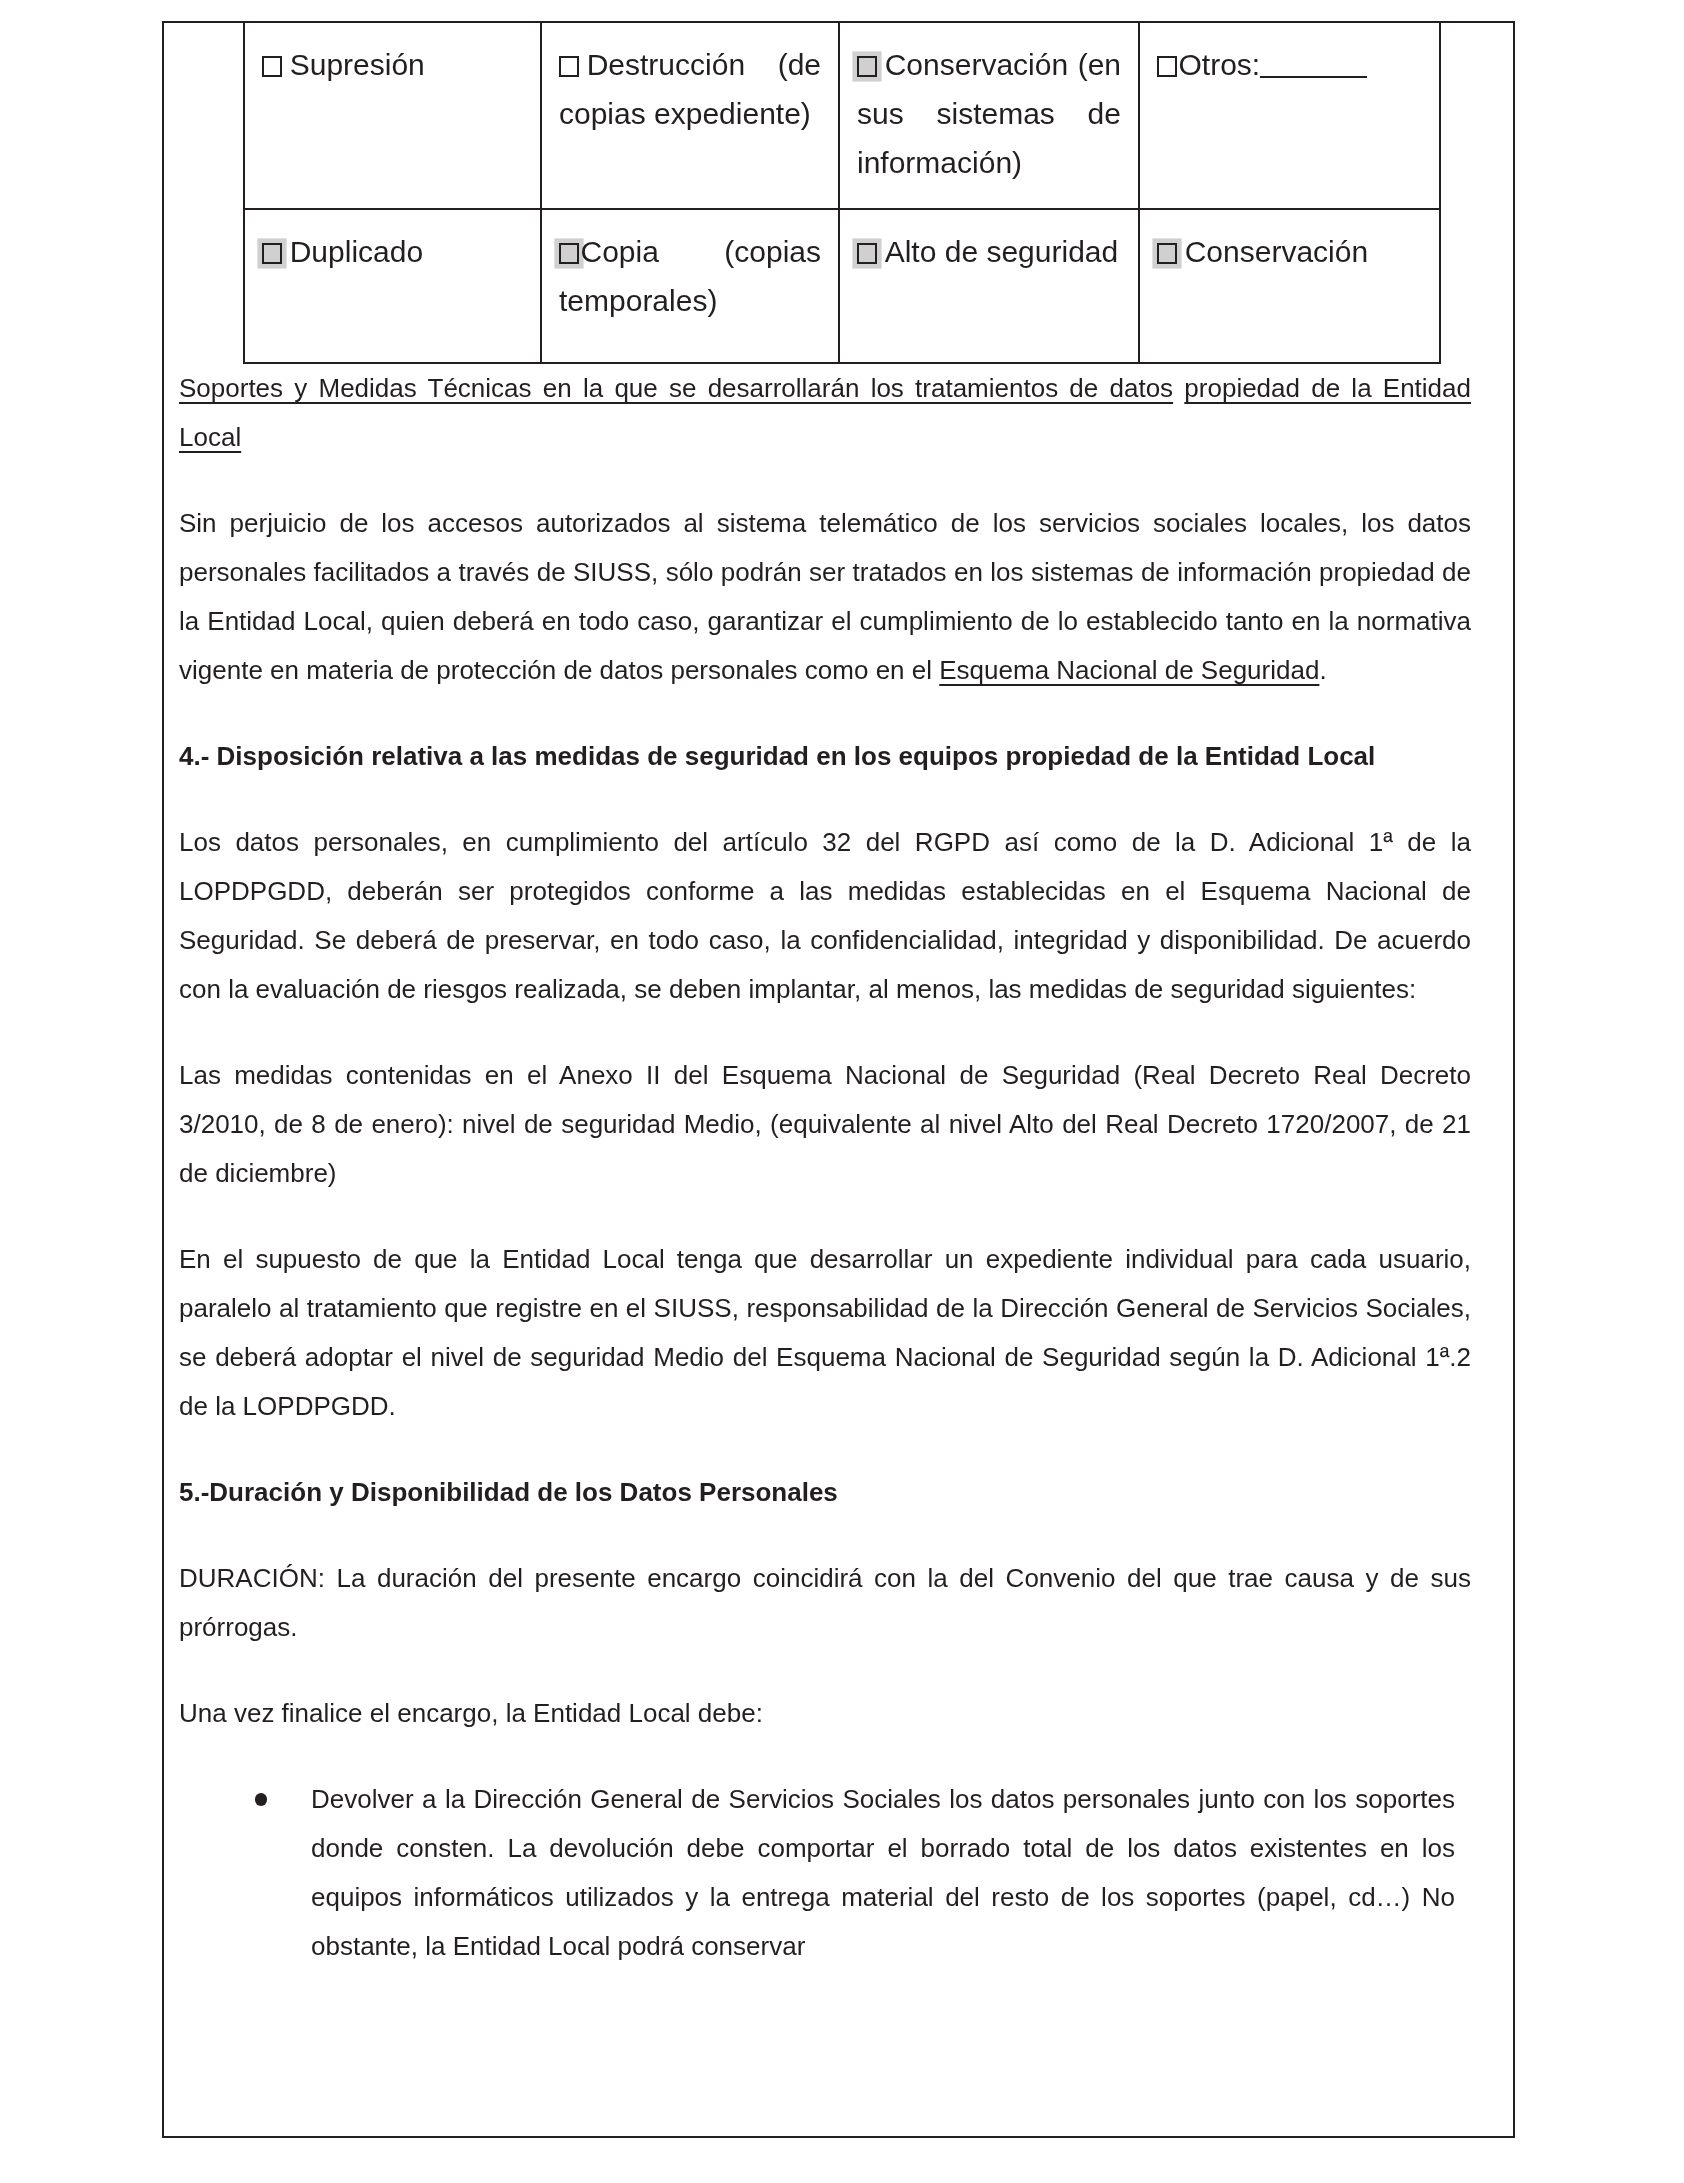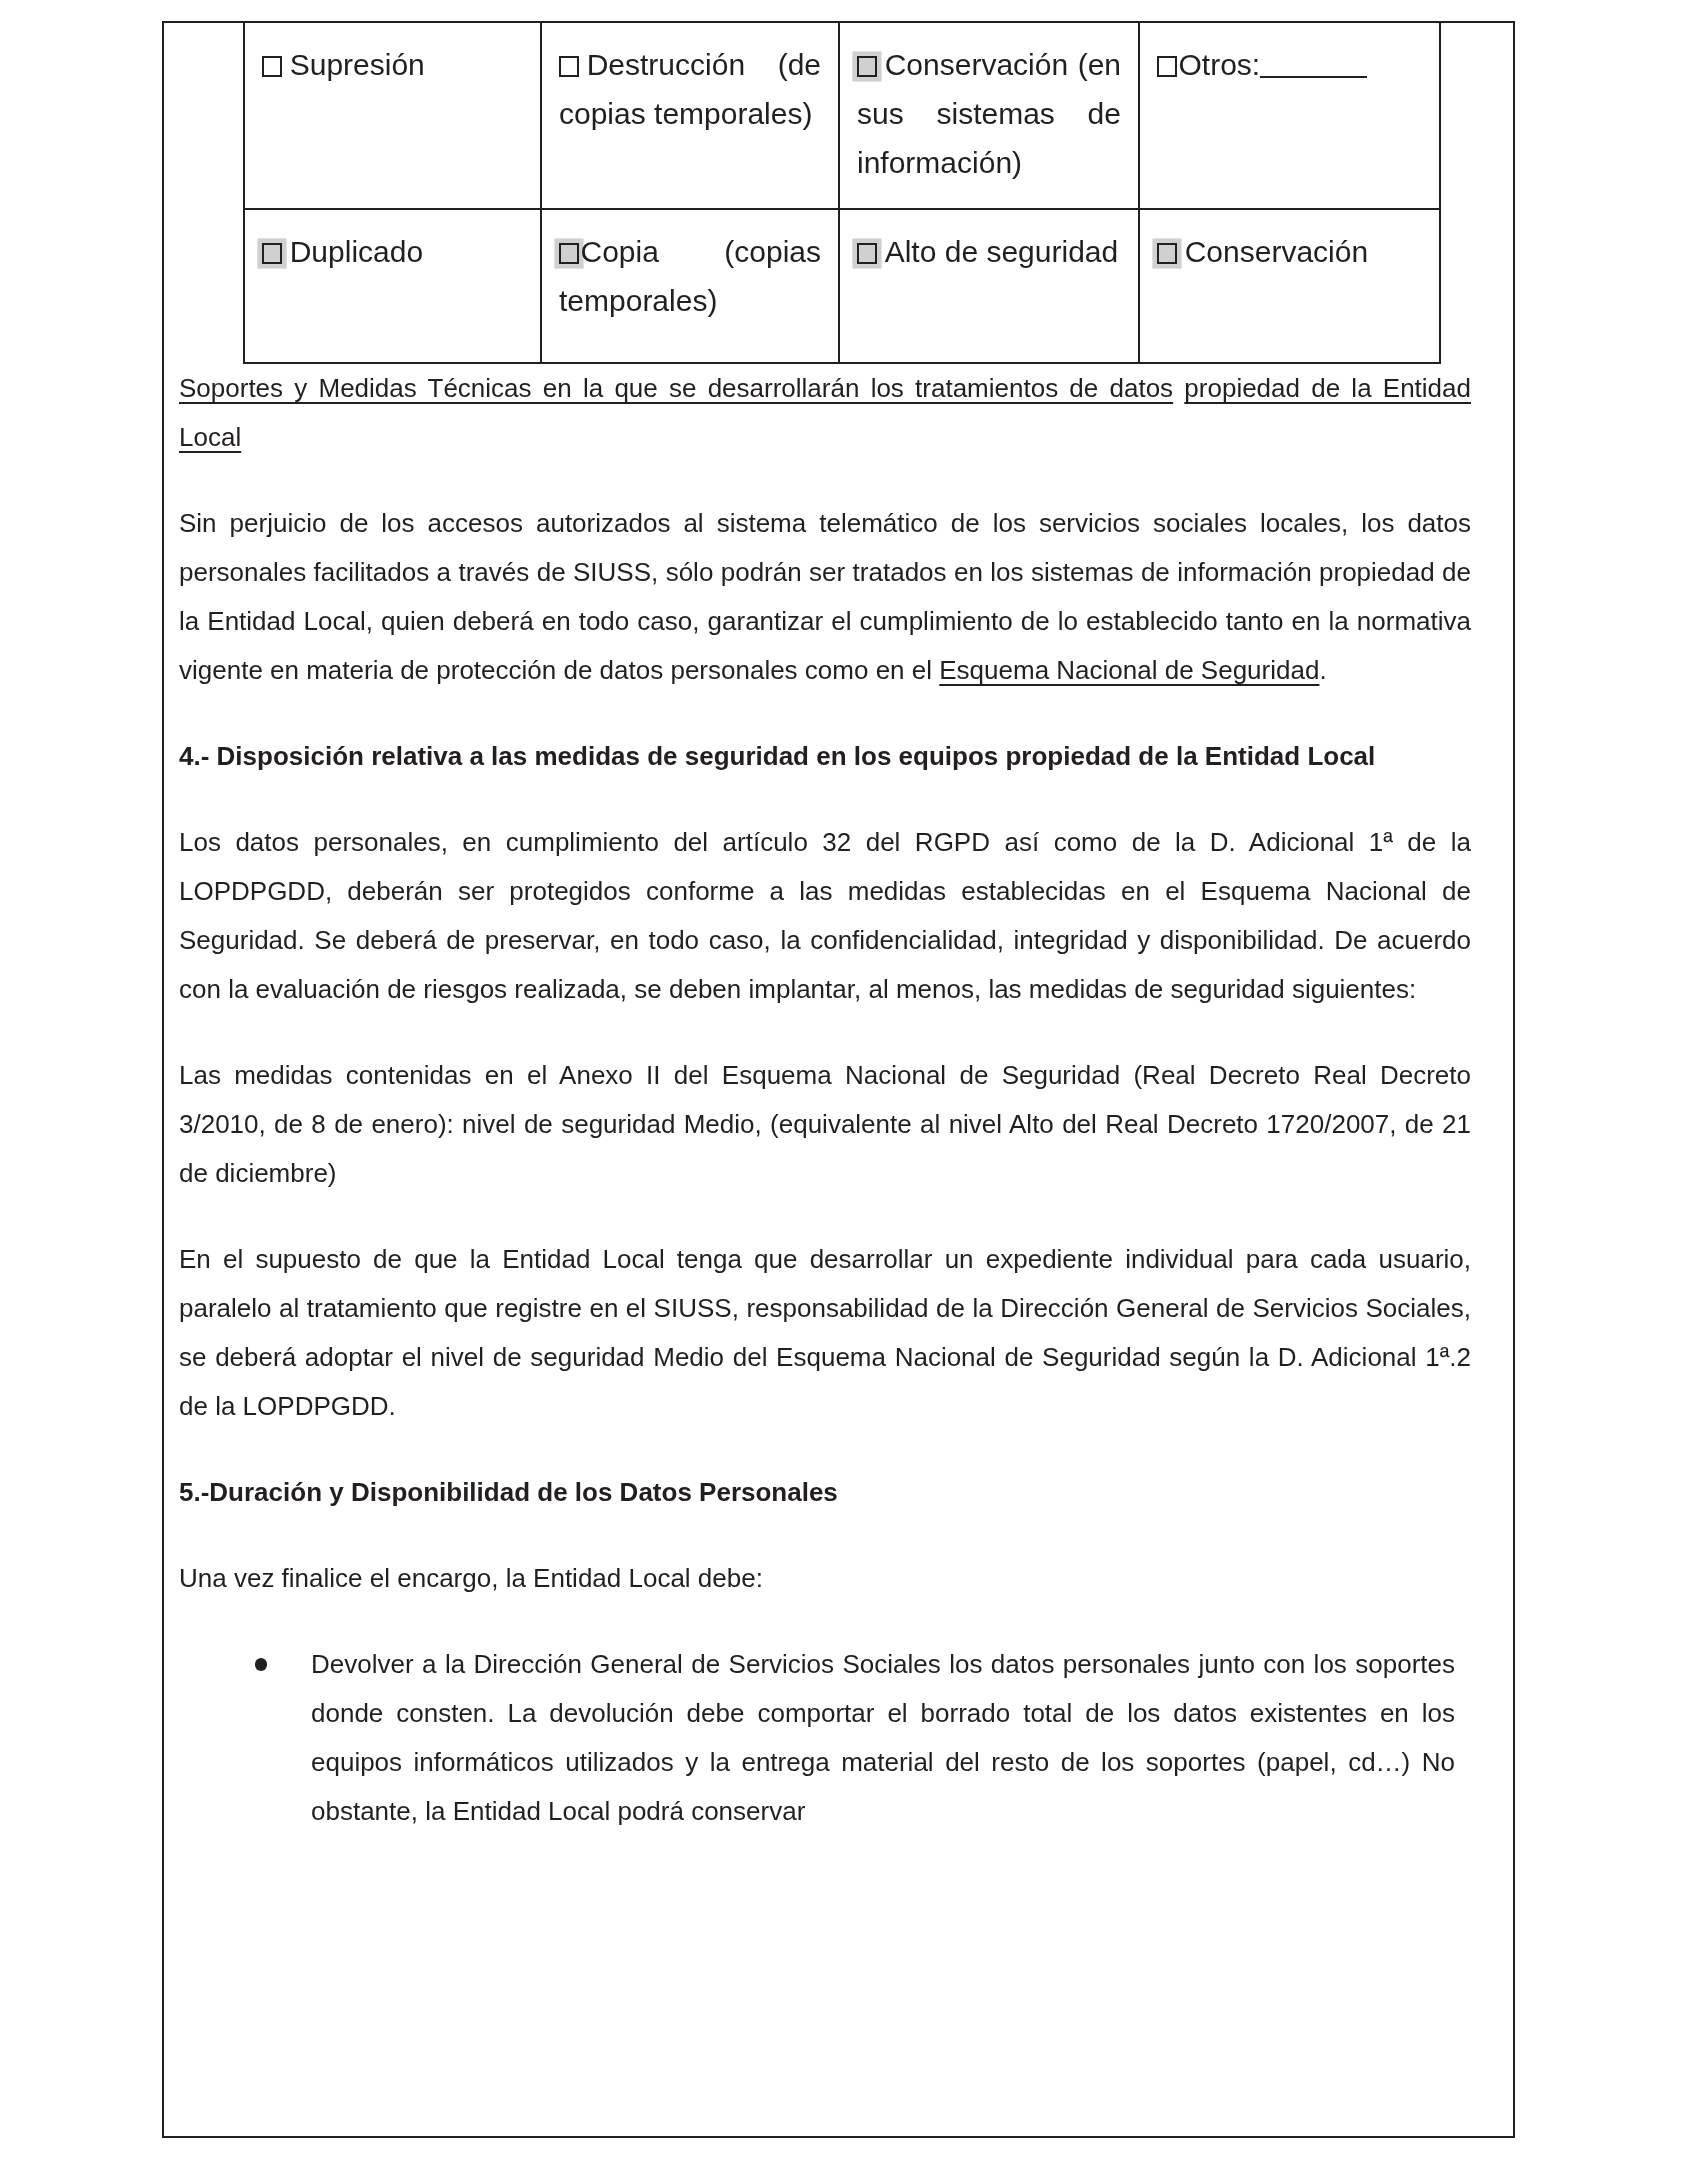--- a/index.html
+++ b/index.html
@@ -58,21 +58,21 @@
       <col class="c2">
       <col class="c3">
       <col class="c4">
     </colgroup>
   <tbody>
       <tr class="r1">
     <td>
       <span class="cb"></span><span>Supresión</span>
     </td>
     <td>
-      <span class="cb"></span><span>Destrucción (de copias temporales)</span>
+      <span class="cb"></span><span>Destrucción (de copias expediente)</span>
     </td>
     <td>
       <span class="cb shaded"></span><span>Conservación (en sus sistemas de información)</span>
     </td>
     <td>
       <span class="cb" style="margin-right:1.5px"></span><span>Otros:</span><span class="blank"></span>
     </td>
   </tr>
   <tr class="r2">
     <td>
@@ -97,20 +97,21 @@
     <span class="u">propiedad de la Entidad Local</span>
   </p>
   <p class="p"><span>Sin perjuicio de los accesos autorizados al sistema telemático de los servicios sociales locales, los datos personales facilitados a través de SIUSS, sólo podrán ser tratados en los sistemas de información propiedad de la Entidad Local, quien deberá en todo caso, garantizar el cumplimiento de lo establecido tanto en la normativa vigente en materia de protección de datos personales como en el </span><span class="u">Esquema Nacional de Seguridad</span><span>.</span></p>
 
   <p class="h">4.- Disposición relativa a las medidas de seguridad en los equipos propiedad de la Entidad Local</p>
   <p class="p">Los datos personales, en cumplimiento del artículo 32 del RGPD así como de la D. Adicional 1ª de la LOPDPGDD, deberán ser protegidos conforme a las medidas establecidas en el Esquema Nacional de Seguridad. Se deberá de preservar, en todo caso, la confidencialidad, integridad y disponibilidad. De acuerdo con la evaluación de riesgos realizada, se deben implantar, al menos, las medidas de seguridad siguientes:</p>
   <p class="p">Las medidas contenidas en el Anexo II del Esquema Nacional de Seguridad (Real Decreto Real Decreto 3/2010, de 8 de enero): nivel de seguridad Medio, (equivalente al nivel Alto del Real Decreto 1720/2007, de 21 de diciembre)</p>
   <p class="p">En el supuesto de que la Entidad Local tenga que desarrollar un expediente individual para cada usuario, paralelo al tratamiento que registre en el SIUSS, responsabilidad de la Dirección General de Servicios Sociales, se deberá adoptar el nivel de seguridad Medio del Esquema Nacional de Seguridad según la D. Adicional 1ª.2 de la LOPDPGDD.</p>
 
   <p class="h">5.-Duración y Disponibilidad de los Datos Personales</p>
+  <p class="p">DURACIÓN: La duración del presente encargo coincidirá con la del Convenio del que trae causa y de sus prórrogas.</p>
   <p class="p">Una vez finalice el encargo, la Entidad Local debe:</p>
   <ul class="bullets">
     <li>
       <span class="dot"></span>
       <span>Devolver a la Dirección General de Servicios Sociales los datos personales junto con los soportes donde consten. La devolución debe comportar el borrado total de los datos existentes en los equipos informáticos utilizados y la entrega material del resto de los soportes (papel, cd…) No obstante, la Entidad Local podrá conservar</span>
     </li>
   </ul>
 </div>
 
 

